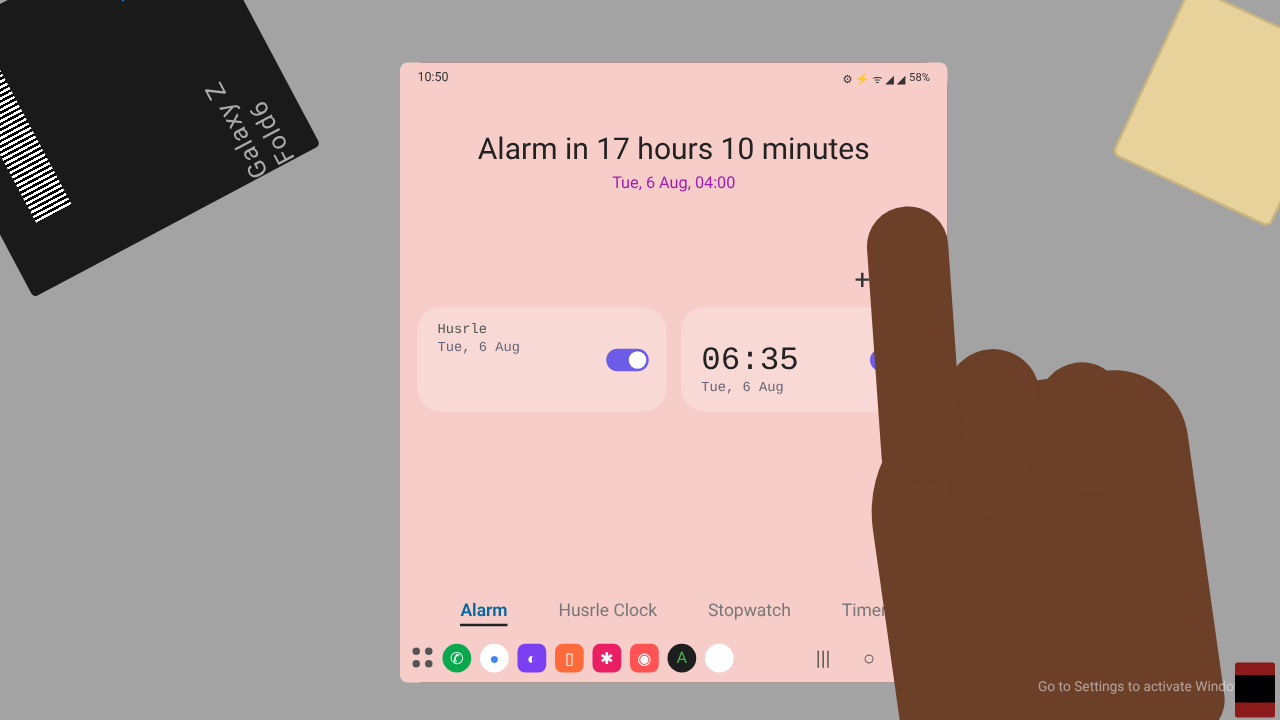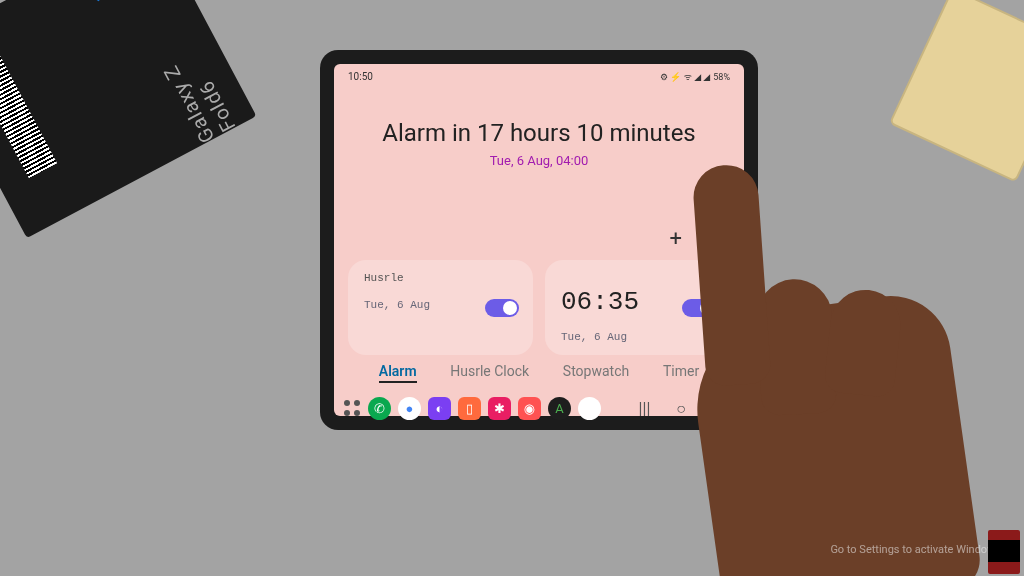--- a/index.html
+++ b/index.html
@@ -61,24 +61,23 @@
       transform: rotate(25deg);
       border-radius: 6px;
       border: 2px solid #c8b580;
     }
     
     .device {
       position: absolute;
       left: 320px;
       top: 50px;
       width: 438px;
-      height: 380px;
+      height: 496px;
       background: #1c1c1c;
       border-radius: 18px;
-      padding: 14px;
     }
     .screen {
       width: 100%;
       height: 100%;
       background: #f7cdc9;
       border-radius: 6px;
       position: relative;
       display: flex;
       flex-direction: column;
     }
@@ -137,21 +136,21 @@
       min-height: 13px;
     }
     .alarm-card .time {
       font-size: 26px;
       color: #222;
       font-weight: 400;
     }
     .alarm-card .date {
       font-size: 11px;
       color: #667;
-      margin-top: 14px;
+      margin-top: 2px;
     }
     .toggle {
       position: absolute;
       right: 14px;
       top: 50%;
       transform: translateY(-50%);
       width: 34px;
       height: 18px;
       background: #6c5ce7;
       border-radius: 9px;

